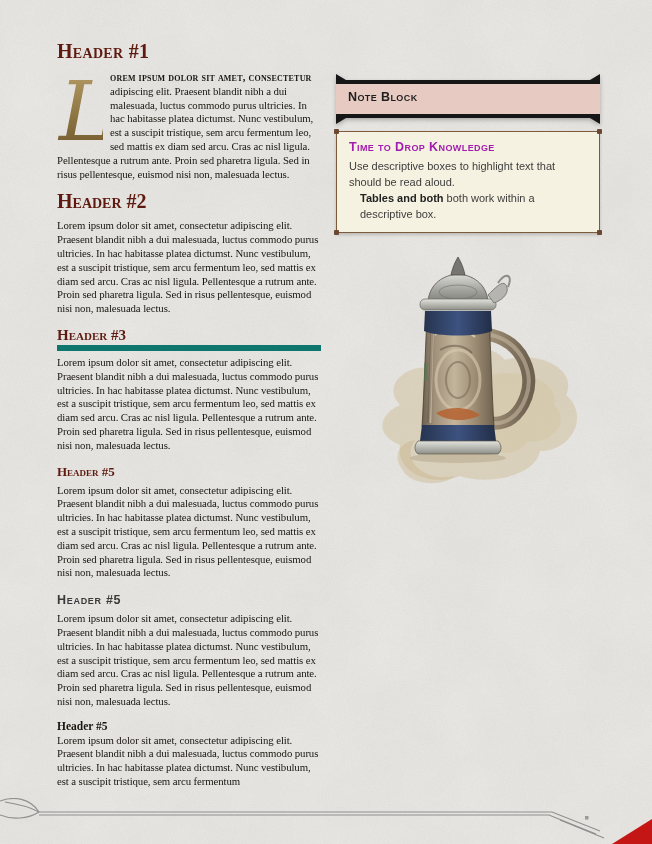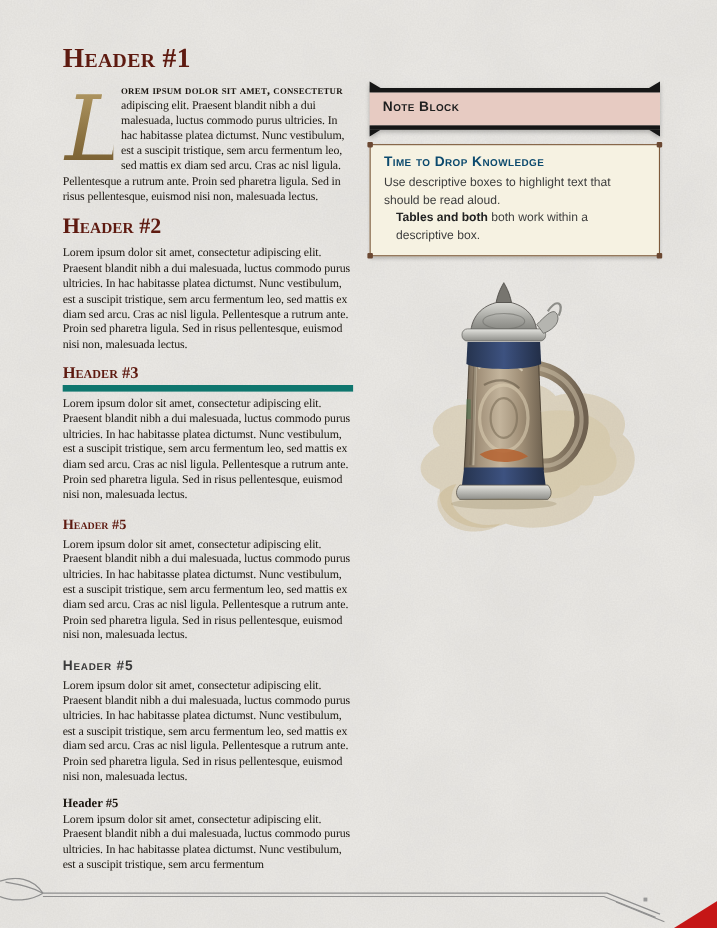--- a/index.html
+++ b/index.html
@@ -4,21 +4,21 @@
 <style>
   html,body{margin:0;padding:0;}
   body{background:#d8d6d2;font-family:"Liberation Serif",serif;}
   .page{position:relative;width:652px;height:844px;background:#edebe7;overflow:hidden;}
   .texture{position:absolute;inset:0;z-index:0;pointer-events:none;}
   .col{position:absolute;top:38px;width:264px;z-index:1;}
   .col-left{left:57px;}
   .col-right{left:336px;padding-top:33px;box-sizing:border-box;}
 
   h1,h2,h3,h4{font-family:"Liberation Serif",serif;font-variant:small-caps;color:#5e1a10;font-weight:700;margin:0;}
-  h1{font-size:25px;letter-spacing:.3px;margin:2px 0 8px;}
+  h1{font-size:20px;letter-spacing:.3px;margin:2px 0 8px;}
   h2{font-size:20px;margin:9px 0 6px;}
   h3{font-size:15px;margin:11px 0 5px;border-bottom:6px solid #0f766e;padding-bottom:1px;}
   h4{font-size:13px;margin:11px 0 4px;}
   h5{font-family:"Liberation Sans",sans-serif;font-variant:small-caps;font-weight:700;color:#3a3a3a;font-size:12.5px;letter-spacing:.7px;margin:13px 0 5px;}
   h6{font-family:"Liberation Serif",serif;font-weight:700;color:#1a150f;font-size:11.5px;margin:11px 0 2px;}
 
   .para,p.body{font-size:10.8px;line-height:13.8px;letter-spacing:-.1px;color:#1a150f;margin:0;text-align:left;}
   .smallcaps{font-variant:small-caps;font-weight:700;letter-spacing:.2px;}
   .dropcap-wrap{float:left;width:46px;height:76px;margin:3px 7px 0 0;}
 
@@ -32,21 +32,21 @@
   .nbar.bot i.wr{right:0;top:4px;border-left:10px solid transparent;border-top:6px solid #161616;}
   .nbody{background:#e7cbc2;padding:6px 12px 8px;}
   .box-title{font-family:"Liberation Sans",sans-serif;font-variant:small-caps;font-weight:700;font-size:12.5px;letter-spacing:.4px;color:#1f1f1f;margin-bottom:2px;}
   .note .box-text{font-family:"Liberation Sans",sans-serif;font-size:11px;color:#5a5a5a;}
 
   
   .desc{position:relative;margin-top:13px;background:#f6f2e2;border:1px solid #7d5a3c;padding:8px 12px 10px;box-shadow:0 2px 3px rgba(0,0,0,.18);}
   .desc .dot{position:absolute;width:5px;height:5px;background:#6b4832;border-radius:1px;}
   .desc .tl{left:-3px;top:-3px;} .desc .tr{right:-3px;top:-3px;}
   .desc .bl{left:-3px;bottom:-3px;} .desc .br{right:-3px;bottom:-3px;}
-  .desc .box-title{margin-bottom:4px;color:#0c4a6e;}
+  .desc .box-title{margin-bottom:4px;color:#a21caf;}
   .desc p{font-family:"Liberation Sans",sans-serif;font-size:11px;line-height:16px;color:#3d3d3d;margin:0;}
   .desc p.indent{padding-left:11px;}
   .desc b{color:#222;}
 
   .stein{margin:22px 0 0 4px;width:250px;height:235px;}
   .footer{position:absolute;left:0;bottom:0;z-index:2;pointer-events:none;}
 </style>
 </head>
 <body>
 

